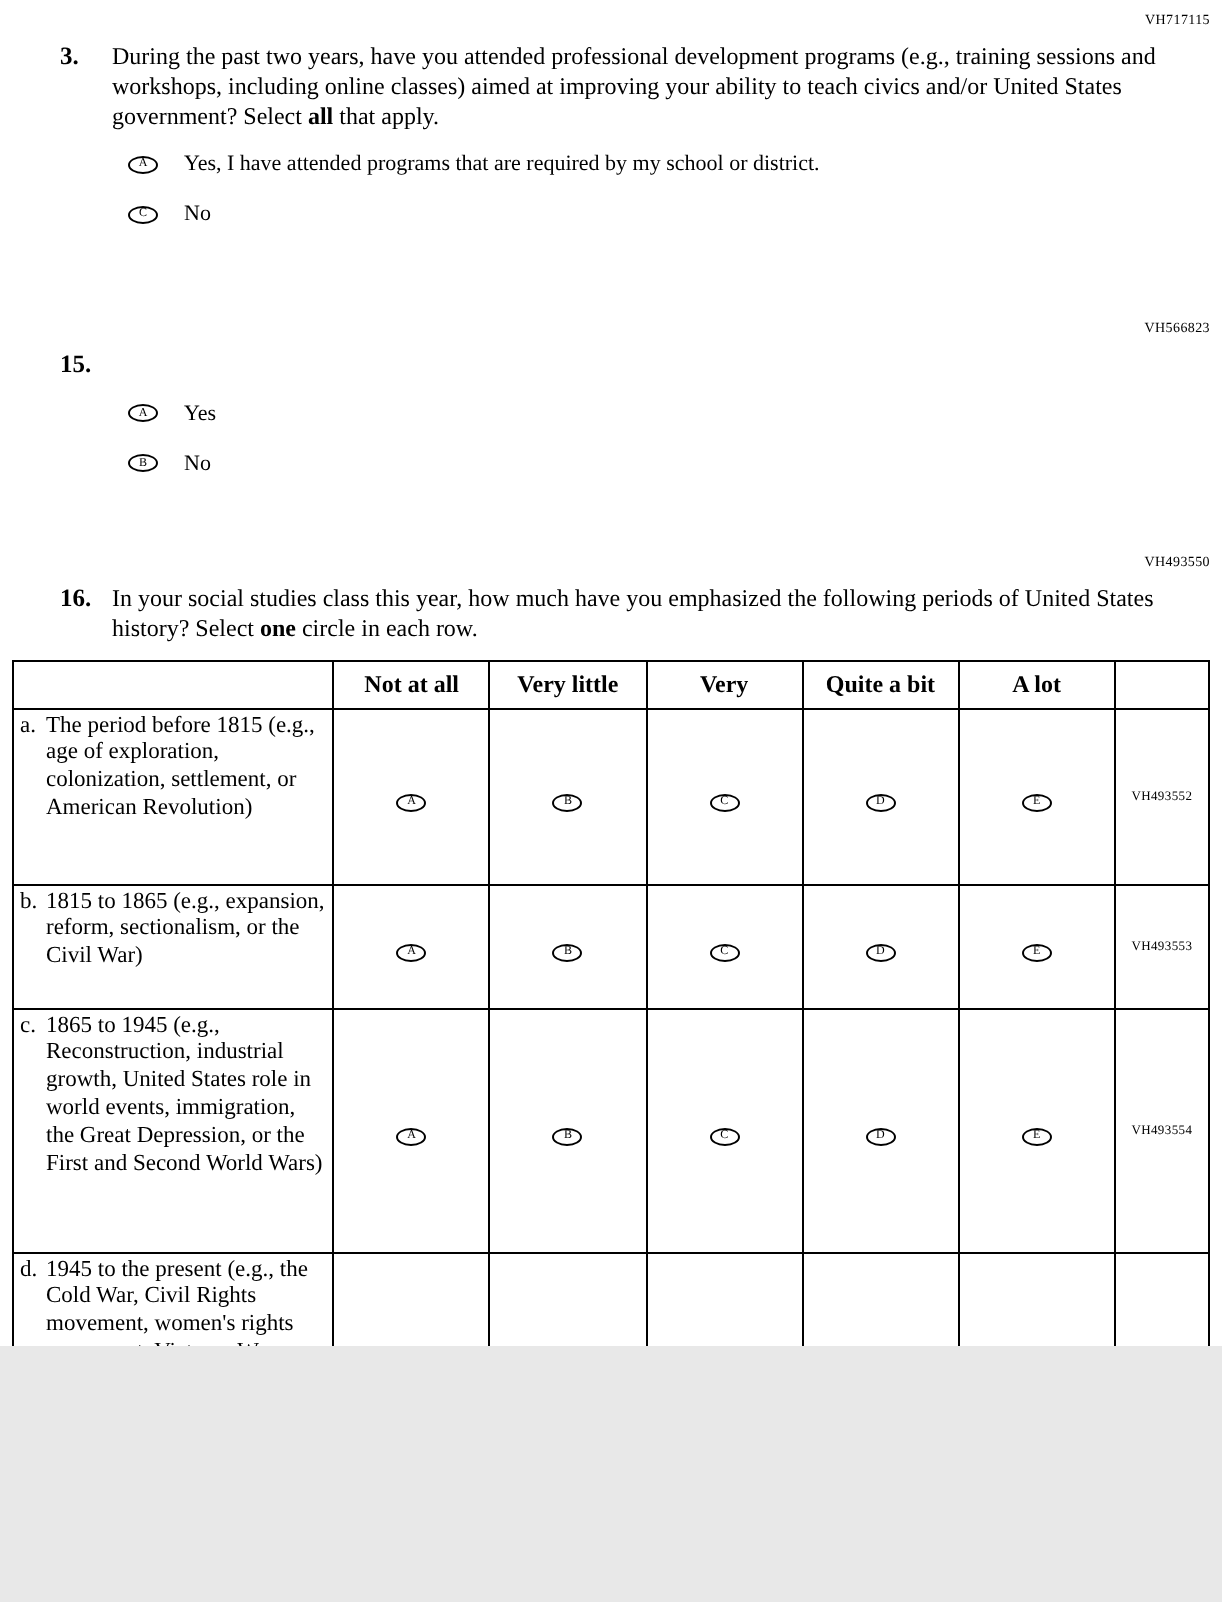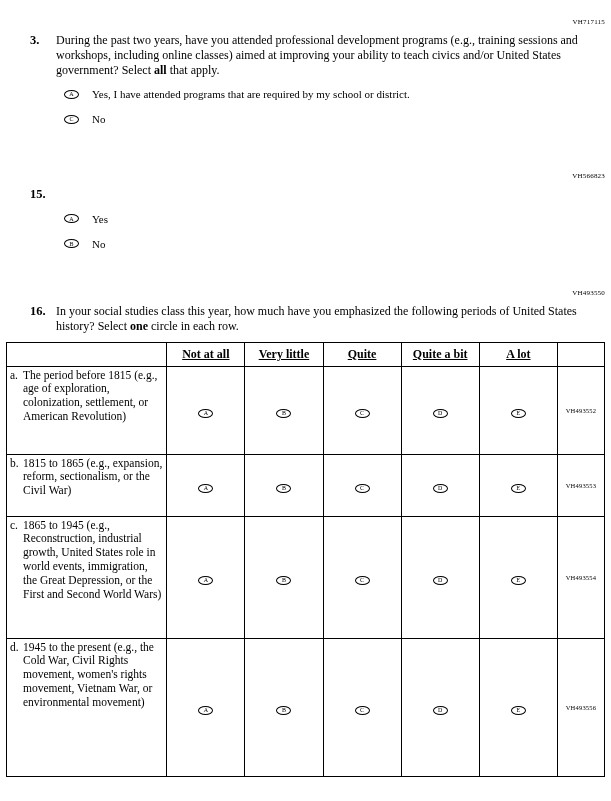--- a/index.html
+++ b/index.html
@@ -1,20 +1,20 @@
 <!DOCTYPE html>
 <html><head>
 <meta charset="utf-8">
 <style>
   * { box-sizing: border-box; }
   html, body { margin: 0; padding: 0; background: #e8e8e8; }
   .page {
-    width: 611px; height: 801px; margin: 0 auto; background: #ffffff;
+    width: 611px; height: 673px; margin: 0 auto; background: #ffffff;
     font-family: "Liberation Serif", serif; color: #000;
-    position: relative; overflow: hidden; padding-top: 18px;
+    position: relative; overflow: hidden; padding-top: 6px;
   }
   .code-line {
     text-align: right; font-size: 7px; letter-spacing: 0.2px;
     padding-right: 6px; line-height: 9px; font-family: "Liberation Serif", serif;
   }
   .q-block { display: flex; padding: 2px 30px 0 30px; margin-top: 4px; }
   .q-num { width: 26px; flex: none; font-weight: bold; font-size: 12.5px; line-height: 1.25; }
   .q-text { flex: 1; font-size: 12px; line-height: 1.25; }
   .options { padding-left: 64px; margin-top: 10px; }
   .option { display: flex; align-items: center; margin: 0 0 13px 0; }
@@ -28,21 +28,20 @@
   .gap-lg { height: 34px; }
   .gap-md { height: 26px; }
   table.matrix {
     border-collapse: collapse; table-layout: fixed;
     margin: 8px 6px 0 6px; width: 599px;
   }
   table.matrix th, table.matrix td { border: 1px solid #000; padding: 2px 3px; }
   table.matrix th {
     font-size: 12px; font-weight: bold; text-align: center; vertical-align: middle;
     padding: 4px 2px;
-    text-decoration: underline;
   }
   thead tr { height: 22px; }
   td.stub { vertical-align: top; font-size: 11.5px; line-height: 1.2; padding: 1px 3px 1px 2px; }
   .stub-inner { display: flex; }
   .row-letter { width: 13px; flex: none; }
   .row-text { flex: 1; }
   td.bubble-cell { text-align: center; vertical-align: middle; }
   td.code-cell { text-align: center; vertical-align: middle; font-size: 6.5px; padding: 0 1px; letter-spacing: 0.2px; }
   tr.row-a { height: 88px; }
   tr.row-b { height: 62px; }
@@ -114,21 +113,21 @@
         <col class="c-opt">
         <col class="c-opt">
         <col class="c-opt">
         <col class="c-code">
     </colgroup>
     <thead>
       <tr>
         <th></th>
         <th>Not at all</th>
         <th>Very little</th>
-        <th>Quite</th>
+        <th>Very</th>
         <th>Quite a bit</th>
         <th>A lot</th>
         <th></th>
       </tr>
     </thead>
     <tbody>
       <tr class="row-a">
         <td class="stub">
           <div class="stub-inner">
             <span class="row-letter">a.</span>

